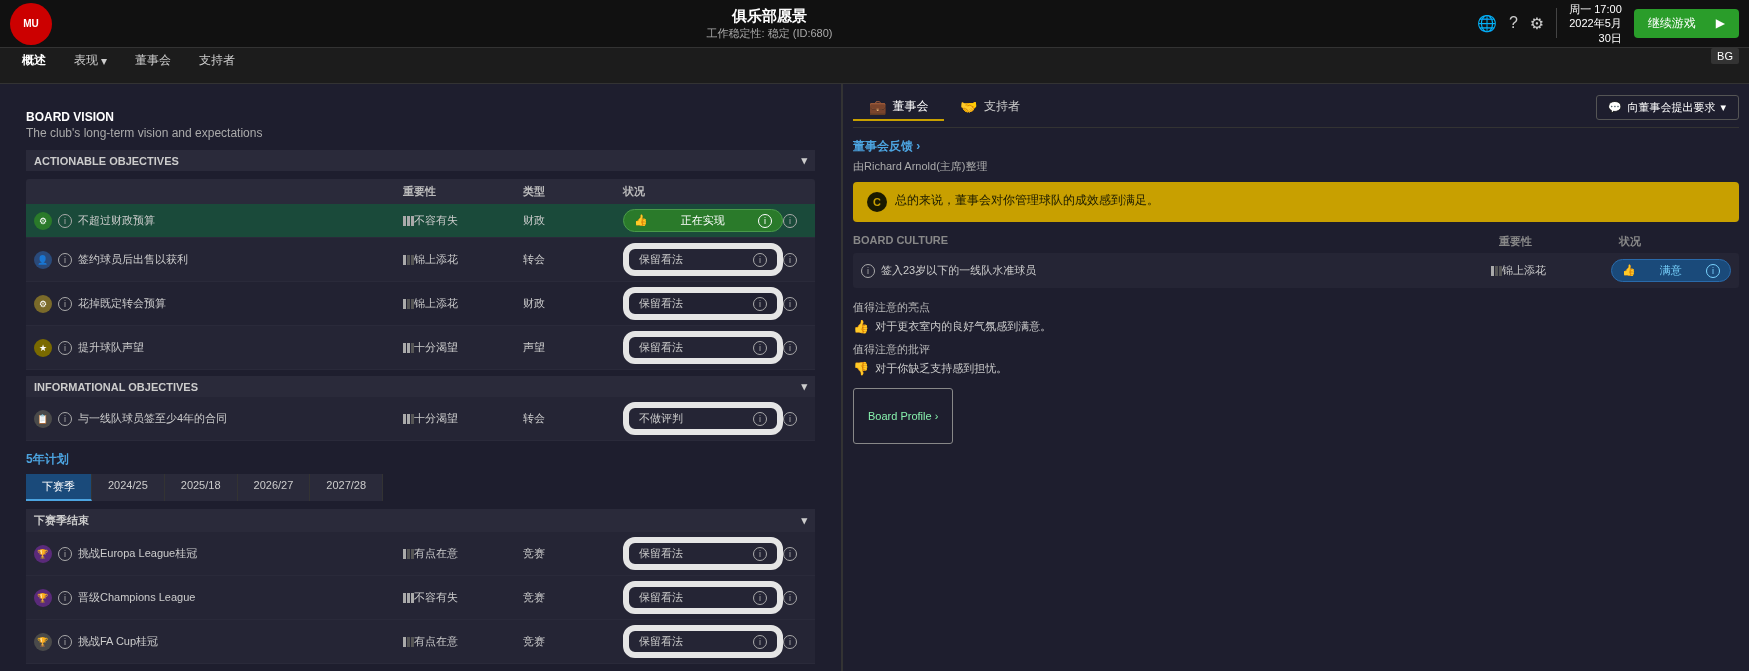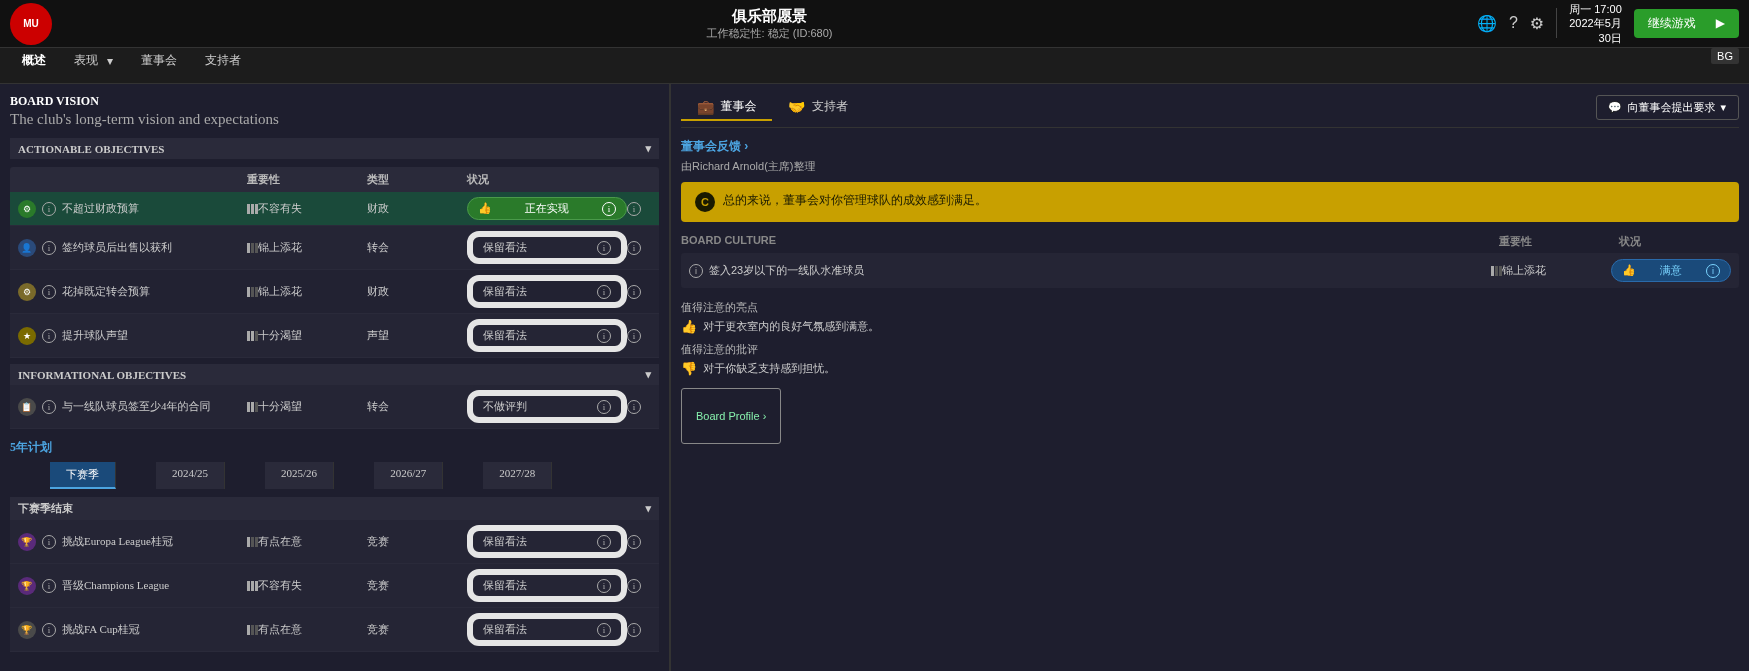--- a/index.html
+++ b/index.html
@@ -97,21 +97,21 @@
       color: #ccc;
       padding: 4px 12px;
       cursor: pointer;
       font-size: 12px;
       border-radius: 3px;
     }
     .nav-item.active { color: #fff; font-weight: bold; }
     .nav-dropdown {
       display: flex;
       align-items: center;
-      gap: 9px;
+      gap: 3px;
       color: #ccc;
       padding: 4px 12px;
       cursor: pointer;
       font-size: 12px;
       border-radius: 3px;
     }
     .corner-icon {
       margin-left: auto;
       background: #333;
       color: #fff;
@@ -121,38 +121,37 @@
     }
 
     
     .main-layout {
       display: flex;
       height: calc(671px - 48px - 36px);
     }
 
     
     .left-panel {
-      width: 671px;
+      width: 843px;
       background: #1e1e2e;
       border-right: 2px solid #333;
       overflow-y: auto;
-      padding: 10px;
-      font-family: Liberation Serif, serif;
+      padding: 26px;
     }
 
     .section-header {
       color: #fff;
       font-size: 12px;
       font-weight: bold;
       margin-bottom: 2px;
       text-transform: uppercase;
     }
     .section-sub {
       color: #aaa;
-      font-size: 15px;
+      font-size: 12px;
       margin-bottom: 10px;
     }
 
     
     .obj-table-header {
       display: grid;
       grid-template-columns: 1fr 120px 100px 160px 24px;
       background: #2a2a3a;
       padding: 5px 8px;
       color: #bbb;
@@ -281,21 +280,20 @@
       gap: 0;
       margin-bottom: 0;
     }
     .season-tab {
       padding: 5px 16px;
       font-size: 11px;
       color: #ccc;
       cursor: pointer;
       background: #2a2a3a;
       border-right: 1px solid #333;
-      margin-left: 40px;
     }
     .season-tab.active {
       background: #1a4a7a;
       color: #fff;
       border-bottom: 2px solid #4ca4e0;
     }
 
     
     .right-panel {
       flex: 1;
@@ -608,21 +606,21 @@
         <span class="info-icon">i</span>
       </div>
       <span class="info-icon">i</span>
     </div>
 
     <div class="five-year-section">
       <div class="five-year-title">5年计划</div>
       <div class="season-tabs">
         <div class="season-tab active">下赛季</div>
         <div class="season-tab">2024/25</div>
-        <div class="season-tab">2025/26</div>
+        <div class="season-tab">2025/18</div>
         <div class="season-tab">2026/27</div>
         <div class="season-tab">2027/28</div>
       </div>
       <div class="subsection-label">
         <span>下赛季结束</span>
         <span>▾</span>
       </div>
 
       <div class="obj-row">
         <div class="obj-label">

